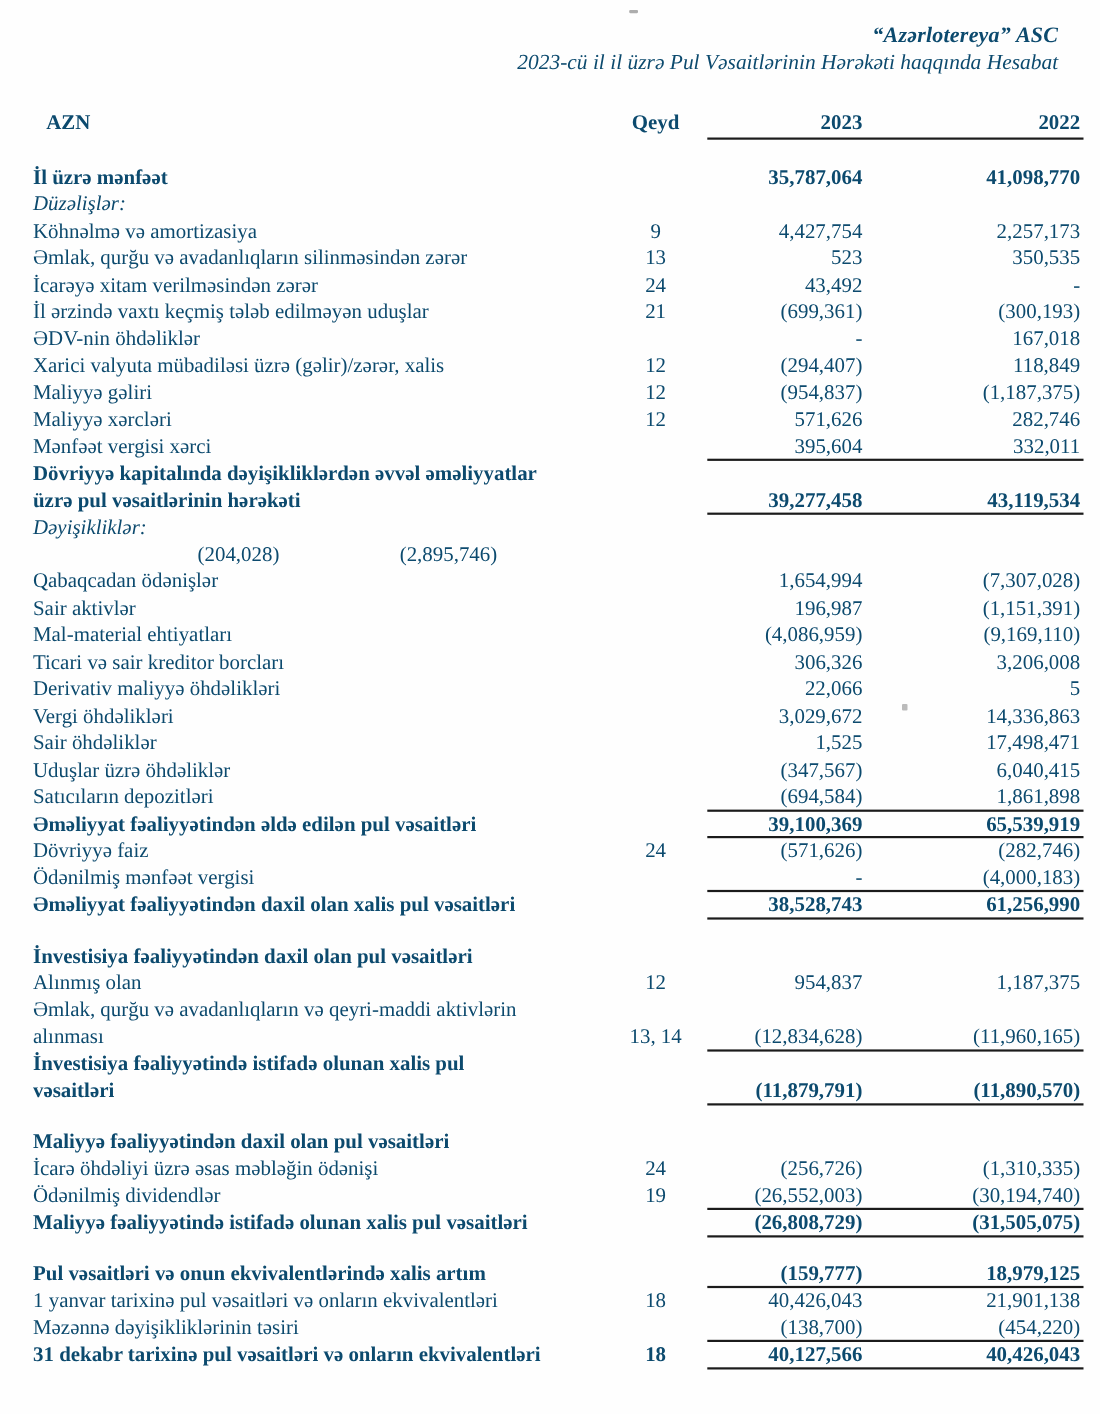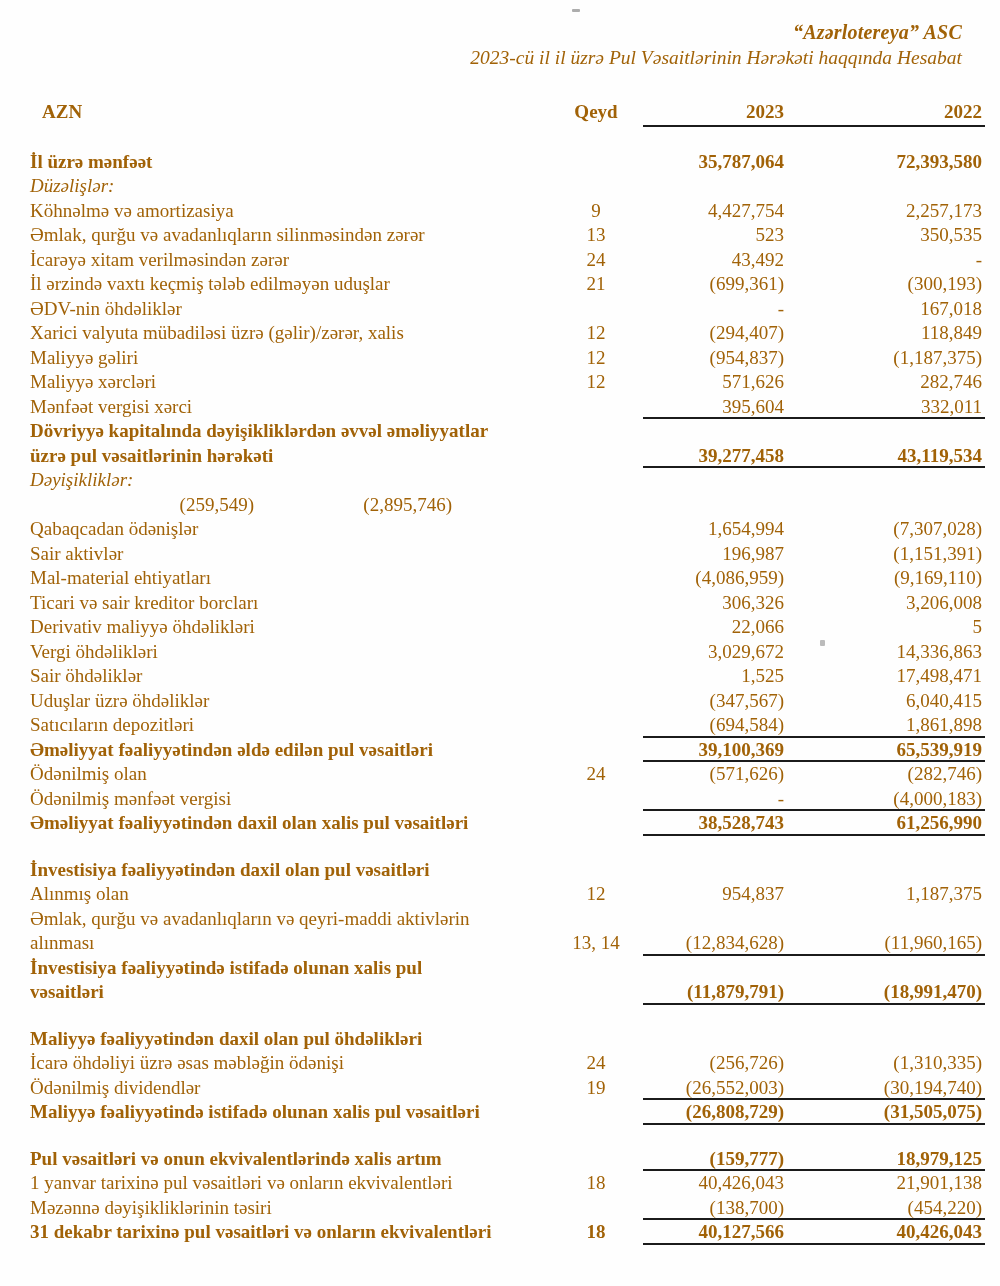--- a/index.html
+++ b/index.html
@@ -2,21 +2,21 @@
 <html><head>
 <meta charset="utf-8">
 <style>
   html, body { margin: 0; padding: 0; background: #ffffff; }
   #page {
     position: relative;
     width: 1000px;
     height: 1286px;
     background: #fefefe;
     font-family: "Liberation Serif", "DejaVu Serif", serif;
-    color: #a16207;
+    color: #0c4a6e;
     overflow: hidden;
   }
   .hdr { padding: 20px 38px 0 0; text-align: right; }
   .hdr .company { font-weight: bold; font-style: italic; font-size: 20px; line-height: 25px; letter-spacing: .2px; }
   .hdr .report  { font-style: italic; font-size: 19.5px; line-height: 25px; }
 
   .table { margin-top: 28px; }
   .row {
     position: relative;
     display: flex;
@@ -71,21 +71,21 @@
     <div id="rows">
         <div class="row bold">
           <span class="c-note"></span>
           <span class="c-v1"></span>
           <span class="c-v2"></span>
         </div>
         <div class="row bold">
           <span class="c-label">İl üzrə mənfəət</span>
           <span class="c-note"></span>
           <span class="c-v1">35,787,064</span>
-          <span class="c-v2">72,393,580</span>
+          <span class="c-v2">41,098,770</span>
         </div>
         <div class="row italic">
           <span class="c-label">Düzəlişlər:</span>
           <span class="c-note"></span>
           <span class="c-v1"></span>
           <span class="c-v2"></span>
         </div>
         <div class="row">
           <span class="c-label">Köhnəlmə və amortizasiya</span>
           <span class="c-note">9</span>
@@ -155,21 +155,21 @@
           <span class="rule"></span>
         </div>
         <div class="row italic">
           <span class="c-label">Dəyişikliklər:</span>
           <span class="c-note"></span>
           <span class="c-v1"></span>
           <span class="c-v2"></span>
         </div>
         <div class="row">
           <span class="c-note"></span>
-          <span class="c-v1">(259,549)</span>
+          <span class="c-v1">(204,028)</span>
           <span class="c-v2">(2,895,746)</span>
         </div>
         <div class="row">
           <span class="c-label">Qabaqcadan ödənişlər</span>
           <span class="c-note"></span>
           <span class="c-v1">1,654,994</span>
           <span class="c-v2">(7,307,028)</span>
         </div>
         <div class="row">
           <span class="c-label">Sair aktivlər</span>
@@ -221,21 +221,21 @@
           <span class="rule"></span>
         </div>
         <div class="row bold">
           <span class="c-label">Əməliyyat fəaliyyətindən əldə edilən pul vəsaitləri</span>
           <span class="c-note"></span>
           <span class="c-v1">39,100,369</span>
           <span class="c-v2">65,539,919</span>
           <span class="rule"></span>
         </div>
         <div class="row">
-          <span class="c-label">Ödənilmiş olan</span>
+          <span class="c-label">Dövriyyə faiz</span>
           <span class="c-note">24</span>
           <span class="c-v1">(571,626)</span>
           <span class="c-v2">(282,746)</span>
         </div>
         <div class="row">
           <span class="c-label">Ödənilmiş mənfəət vergisi</span>
           <span class="c-note"></span>
           <span class="c-v1">-</span>
           <span class="c-v2">(4,000,183)</span>
           <span class="rule"></span>
@@ -276,26 +276,26 @@
         <div class="row bold">
           <span class="c-label">İnvestisiya fəaliyyətində istifadə olunan xalis pul</span>
           <span class="c-note"></span>
           <span class="c-v1"></span>
           <span class="c-v2"></span>
         </div>
         <div class="row bold">
           <span class="c-label">vəsaitləri</span>
           <span class="c-note"></span>
           <span class="c-v1">(11,879,791)</span>
-          <span class="c-v2">(18,991,470)</span>
+          <span class="c-v2">(11,890,570)</span>
           <span class="rule"></span>
         </div>
         <div class="spacer"></div>
         <div class="row bold">
-          <span class="c-label">Maliyyə fəaliyyətindən daxil olan pul öhdəlikləri</span>
+          <span class="c-label">Maliyyə fəaliyyətindən daxil olan pul vəsaitləri</span>
           <span class="c-note"></span>
           <span class="c-v1"></span>
           <span class="c-v2"></span>
         </div>
         <div class="row">
           <span class="c-label">İcarə öhdəliyi üzrə əsas məbləğin ödənişi</span>
           <span class="c-note">24</span>
           <span class="c-v1">(256,726)</span>
           <span class="c-v2">(1,310,335)</span>
         </div>

